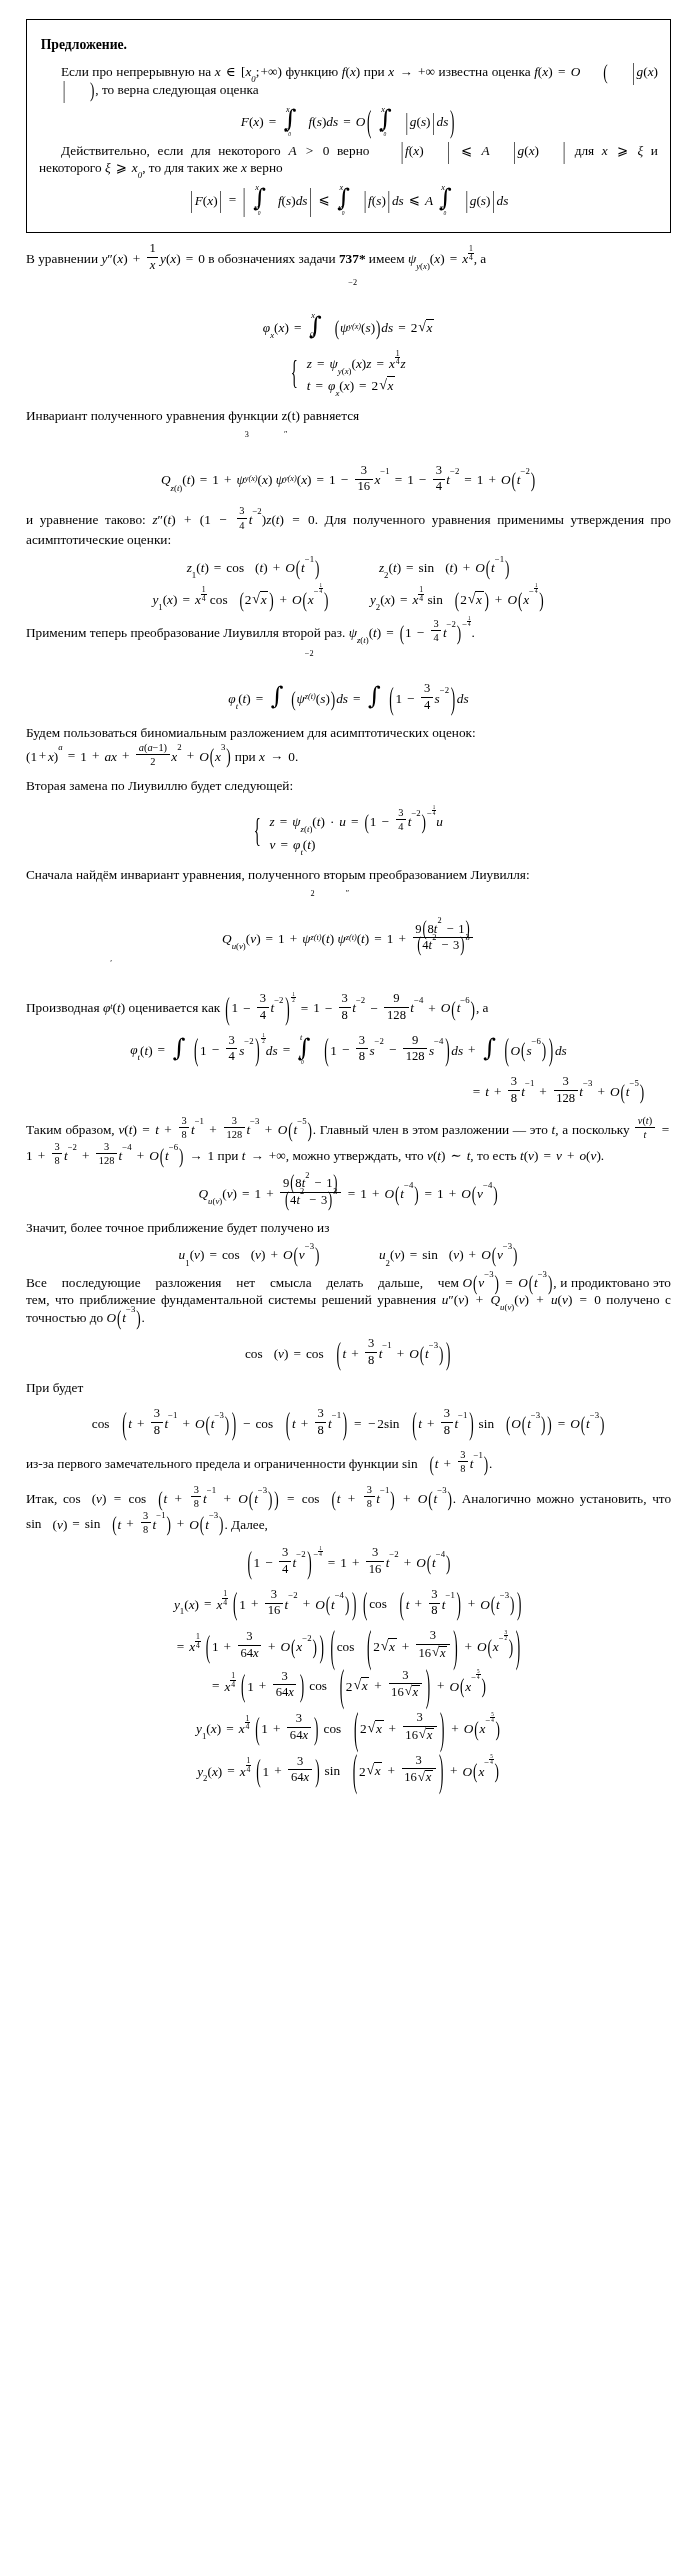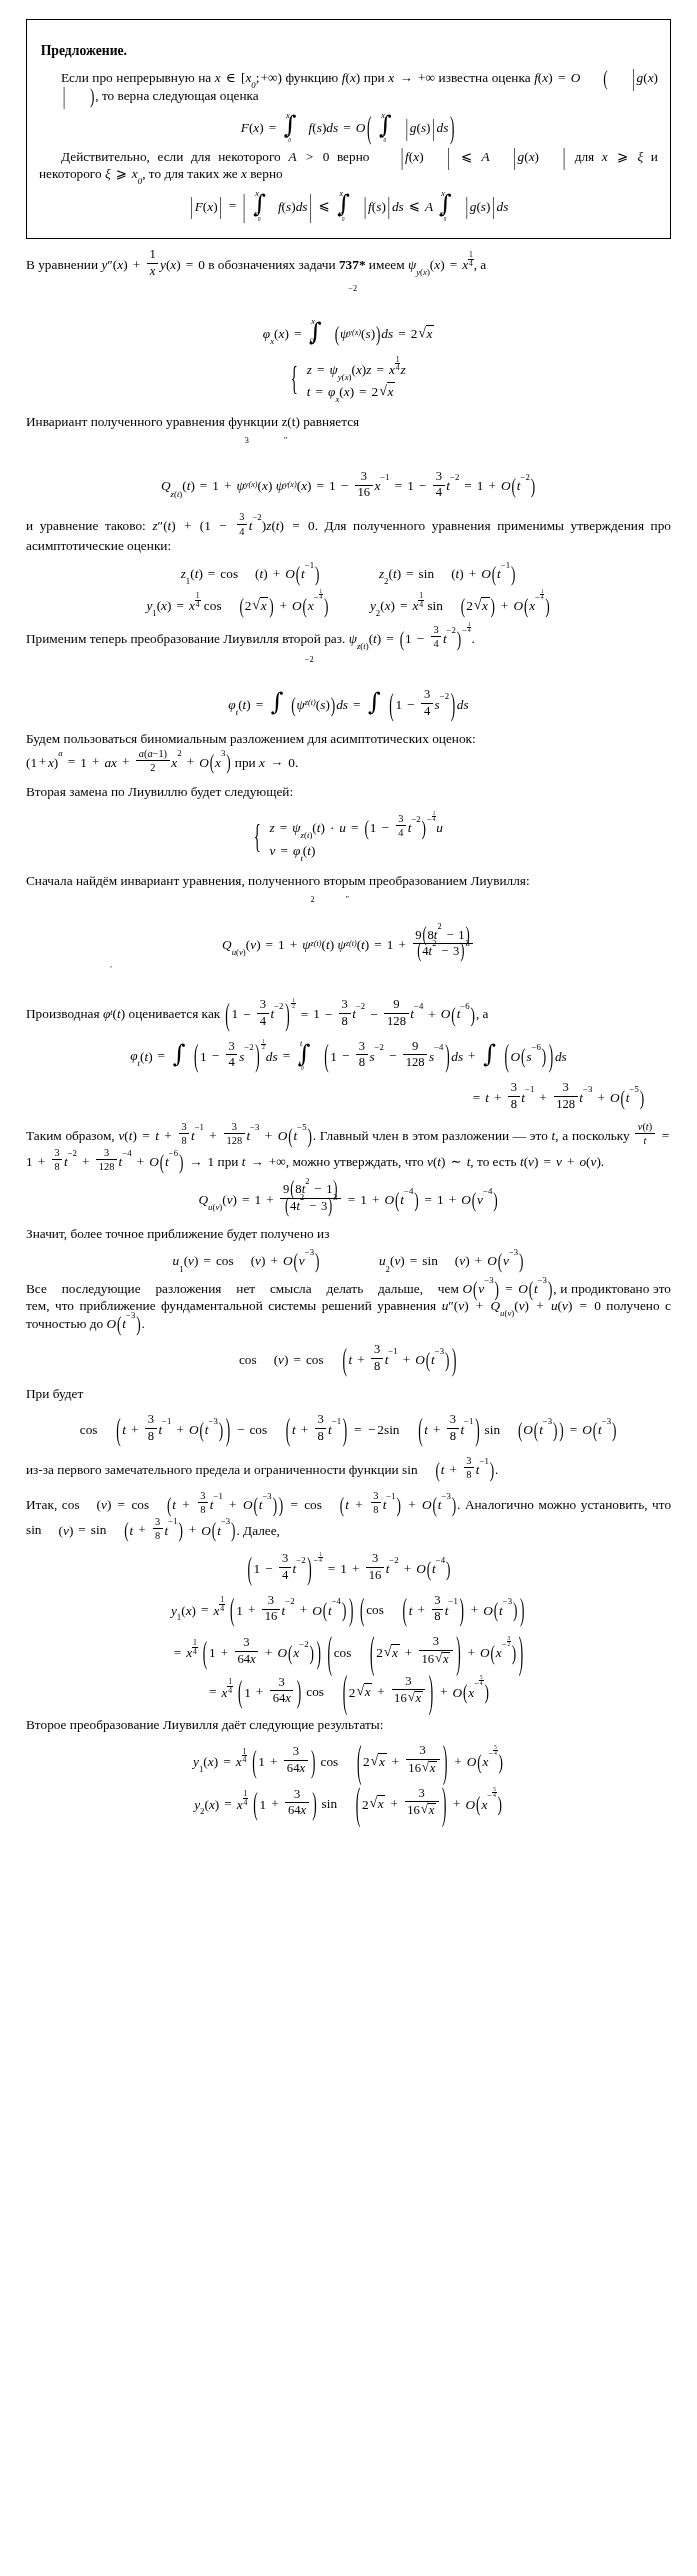--- a/index.html
+++ b/index.html
@@ -21,21 +21,21 @@
     box-sizing: border-box;
     position: relative;
   }
   .content {
     padding: 19px 26px 8.6px 26px;
   }
 
   
   .prop-box {
     border: 0.9px solid #000;
-    padding: 20px 12px 12px 12px;
+    padding: 14px 12px 12px 12px;
     margin: 0 0 6.9px 0;
   }
   .prop-title {
     font-weight: bold;
     font-size: 13.7px;
     margin: 1.7px 0 6.9px 1.7px;
   }
 
   
   p.par {
@@ -51,21 +51,21 @@
     text-align: center;
     margin: 11px 0 11px 0;
     line-height: 1.15;
   }
   .eq-tight { margin: 7.7px 0 7.7px 0; }
   .eq-right { text-align: right; padding-right: 26px; }
 
   
   .mi { font-style: italic; font-family: "Liberation Serif", serif; }
   .mo { font-style: normal; padding: 0 1.7px; }
-  .mop { font-style: normal; padding-right: 17px; }
+  .mop { font-style: normal; padding-right: 11px; }
 
   sup.ex, sub.ix {
     font-size: 0.66em;
     line-height: 0;
     position: relative;
   }
   sup.ex { top: -0.52em; }
   sub.ix { bottom: -0.28em; }
 
   
@@ -470,21 +470,20 @@
   </div>
 
   <div class="eq eq-tight">
     <span class="mo">=</span> <span class="mi">x</span><span class="xfrac"><span class="num">1</span><span class="den">4</span></span>
     <span class="bigp2">(</span>1 <span class="mo">+</span> <span class="frac"><span class="num">3</span><span class="den">64<span class="mi">x</span></span></span><span class="bigp2">)</span>
     <span class="mop">cos</span><span class="bigp3">(</span>2<span class="sqrt"><span class="rad"><span class="mi">x</span></span></span> <span class="mo">+</span>
     <span class="frac"><span class="num">3</span><span class="den">16<span class="sqrt"><span class="rad"><span class="mi">x</span></span></span></span></span><span class="bigp3">)</span>
     <span class="mo">+</span> <span class="mi">O</span><span class="bigp">(</span><span class="mi">x</span><sup class="ex">−<span class="xfrac" style="vertical-align:0.2em"><span class="num">5</span><span class="den">4</span></span></sup><span class="bigp">)</span>
   </div>
 
-  <p class="par">Второе преобразование Лиувилля даёт следующие результаты:</p>
 
   <div class="eq">
     <span class="mi">y</span><sub class="ix">1</sub>(<span class="mi">x</span>) <span class="mo">=</span> <span class="mi">x</span><span class="xfrac"><span class="num">1</span><span class="den">4</span></span>
     <span class="bigp2">(</span>1 <span class="mo">+</span> <span class="frac"><span class="num">3</span><span class="den">64<span class="mi">x</span></span></span><span class="bigp2">)</span>
     <span class="mop">cos</span><span class="bigp3">(</span>2<span class="sqrt"><span class="rad"><span class="mi">x</span></span></span> <span class="mo">+</span>
     <span class="frac"><span class="num">3</span><span class="den">16<span class="sqrt"><span class="rad"><span class="mi">x</span></span></span></span></span><span class="bigp3">)</span>
     <span class="mo">+</span> <span class="mi">O</span><span class="bigp">(</span><span class="mi">x</span><sup class="ex">−<span class="xfrac" style="vertical-align:0.2em"><span class="num">5</span><span class="den">4</span></span></sup><span class="bigp">)</span>
   </div>
 
   <div class="eq">

